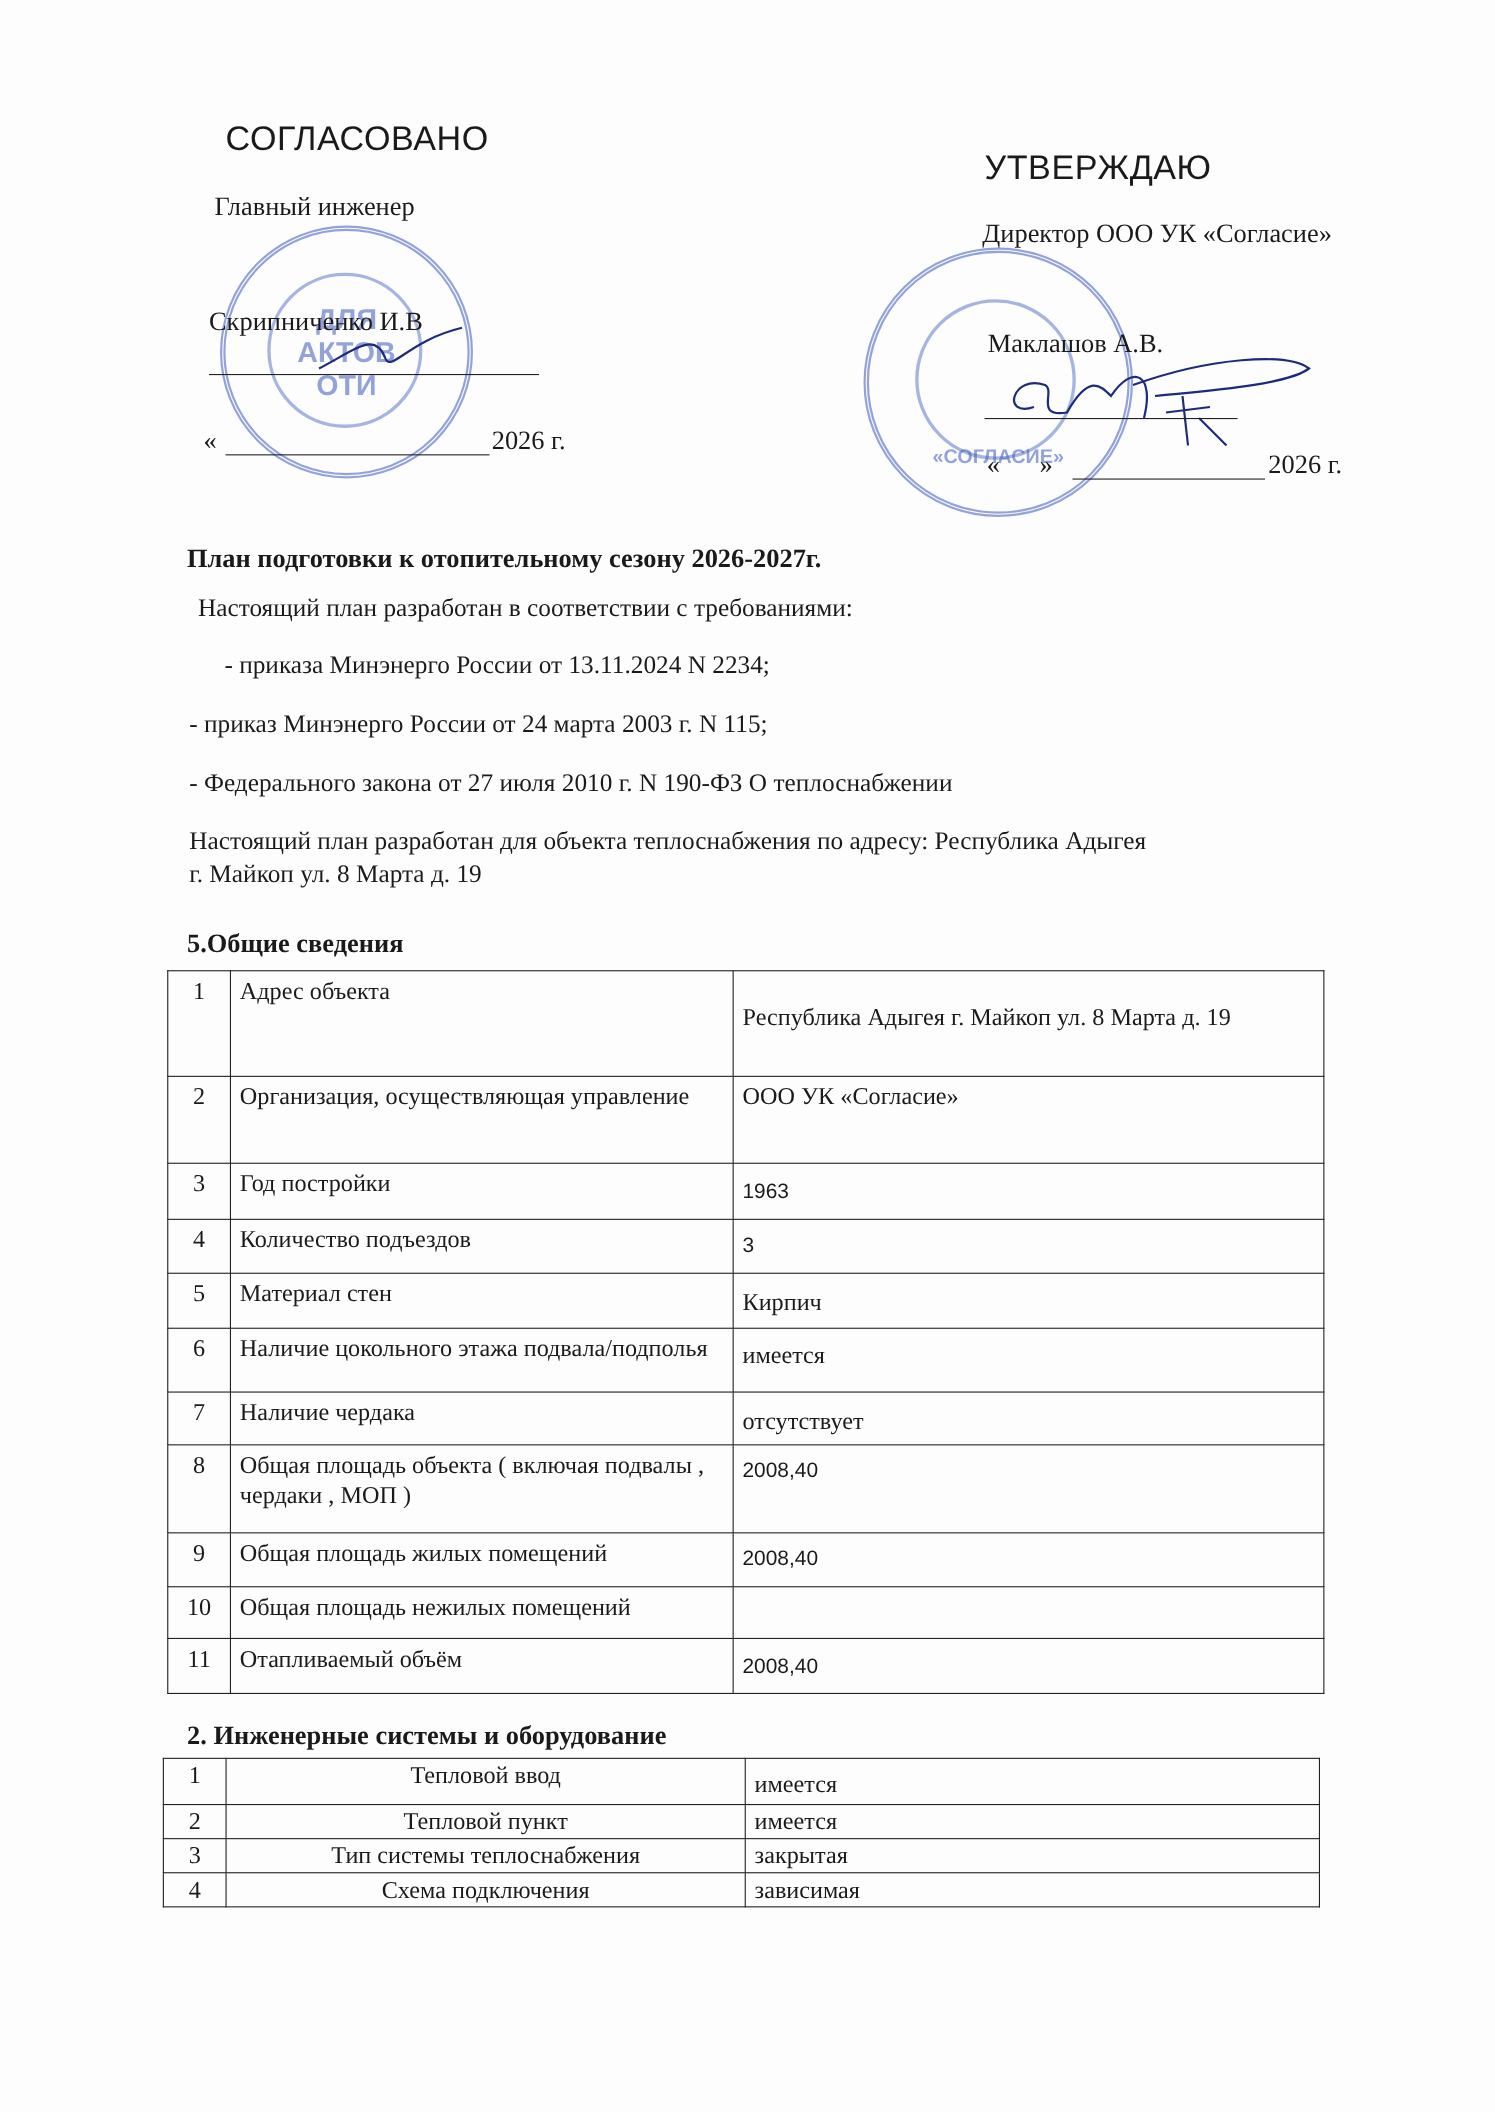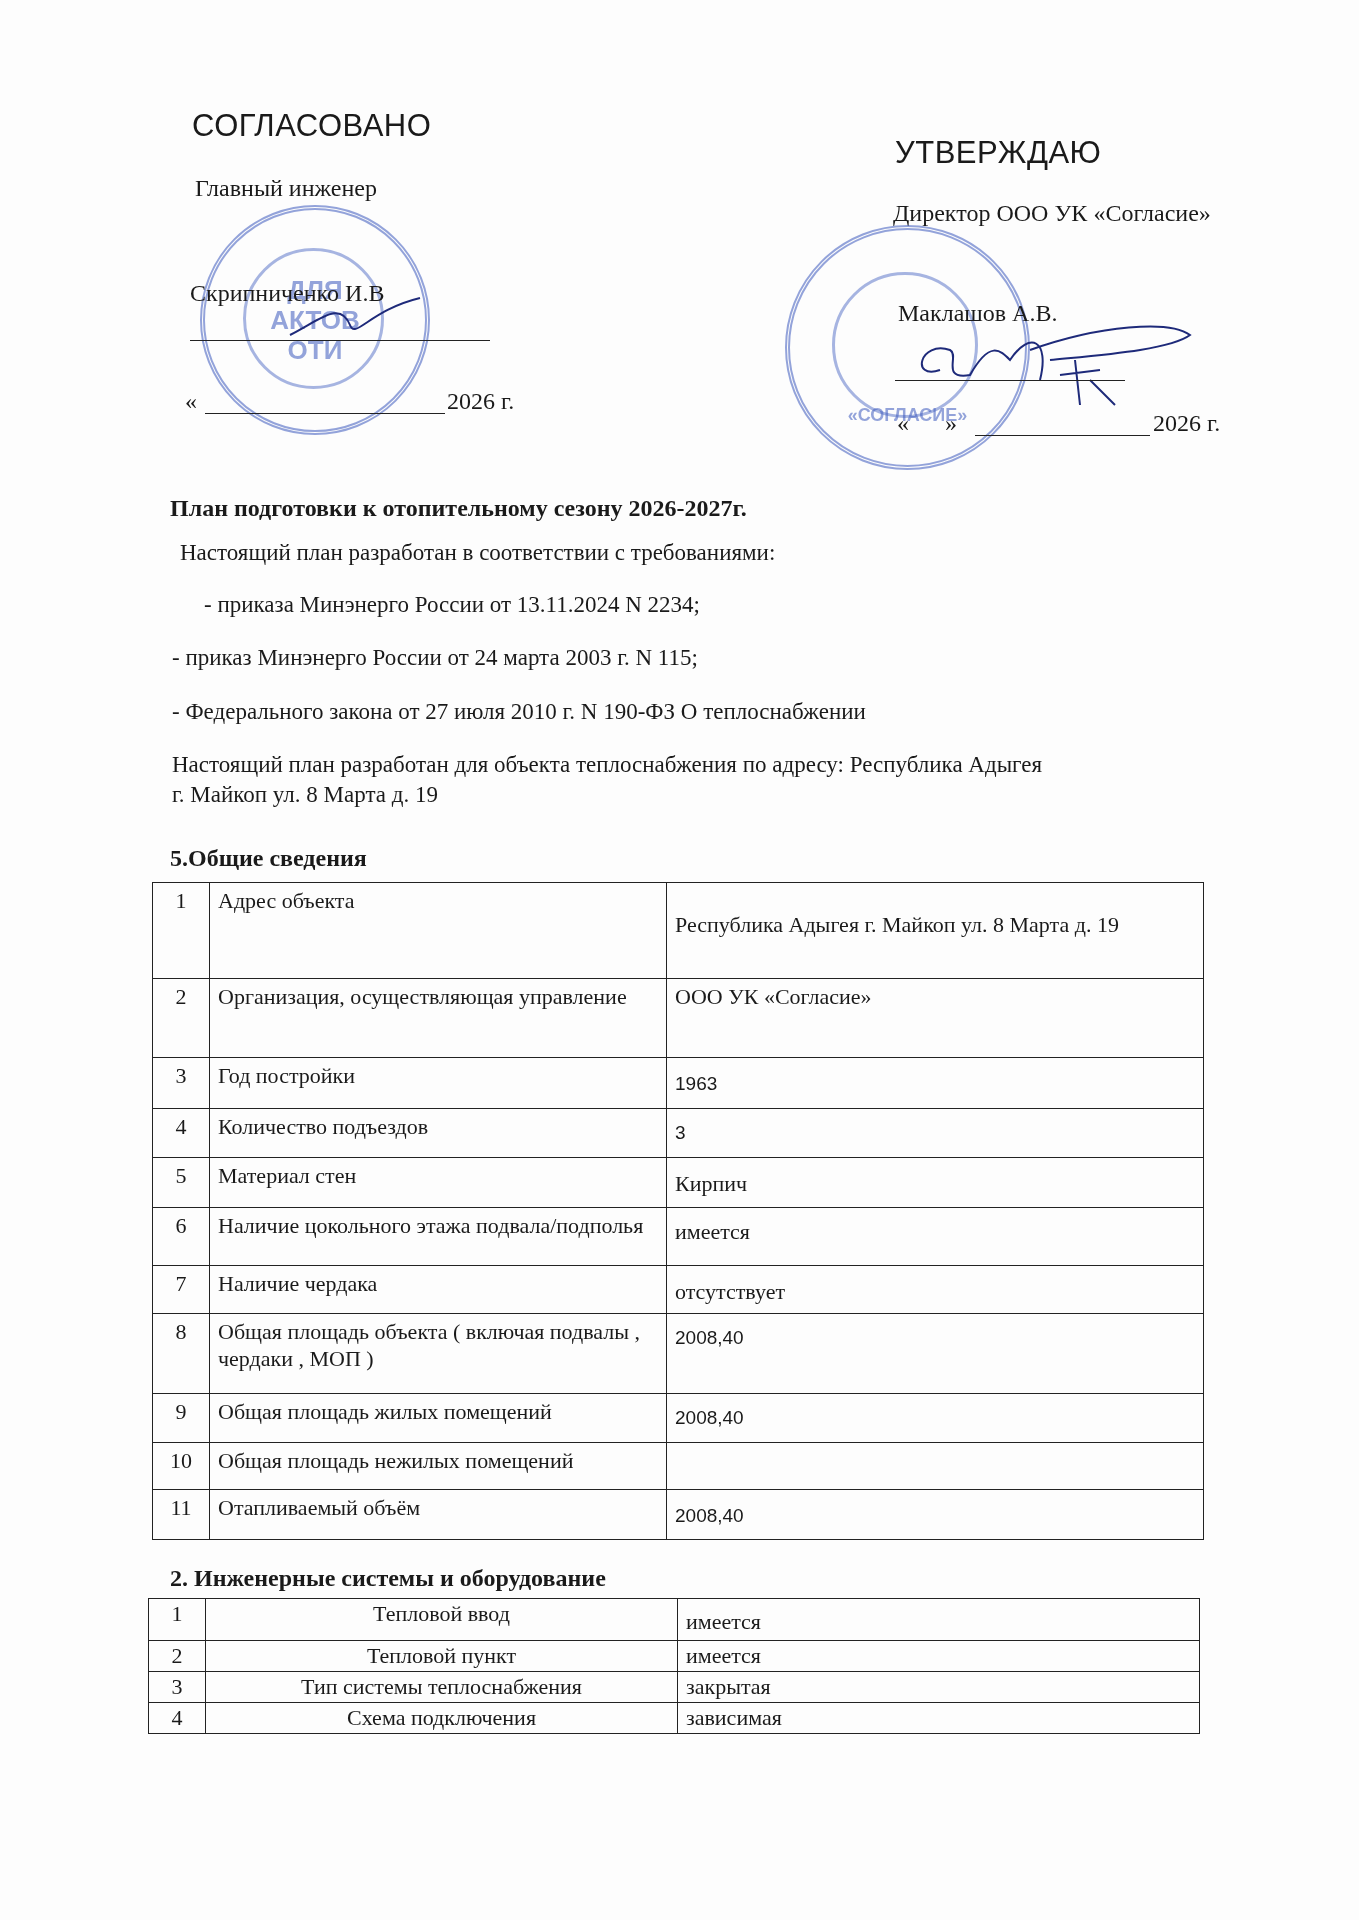--- a/index.html
+++ b/index.html
@@ -19,21 +19,21 @@
   td { border:1.5px solid #222; vertical-align:top; font-size:22px; padding:4px 8px; line-height:27px; }
   td.num { text-align:center; width:40px; }
   .t2 td { padding:2px 8px; line-height:26px; }
   .t2 td.mid { text-align:center; }
   .sig { position:absolute; }
 </style>
 </head>
 <body>
 
 <div>
-  <div class="abs hdr-title sans" style="left:192px;top:108px;">СОГЛАСОВАНО</div>
+  <div class="abs hdr-title sans" style="left:205px;top:108px;">СОГЛАСОВАНО</div>
   <div class="abs hdr-text" style="left:195px;top:175px;">Главный инженер</div>
   <div class="stamp" style="left:200px;top:205px;width:220px;height:220px;">
     <div class="inner" style="left:38px;top:38px;width:135px;height:135px;"></div>
     <div class="center" style="top:65px;font-size:26px;line-height:30px;">
       <div>ДЛЯ</div>
       <div>АКТОВ</div>
       <div>ОТИ</div>
     </div>
   </div>
   <div class="abs hdr-text" style="left:190px;top:280px;">Скрипниченко И.В</div>

